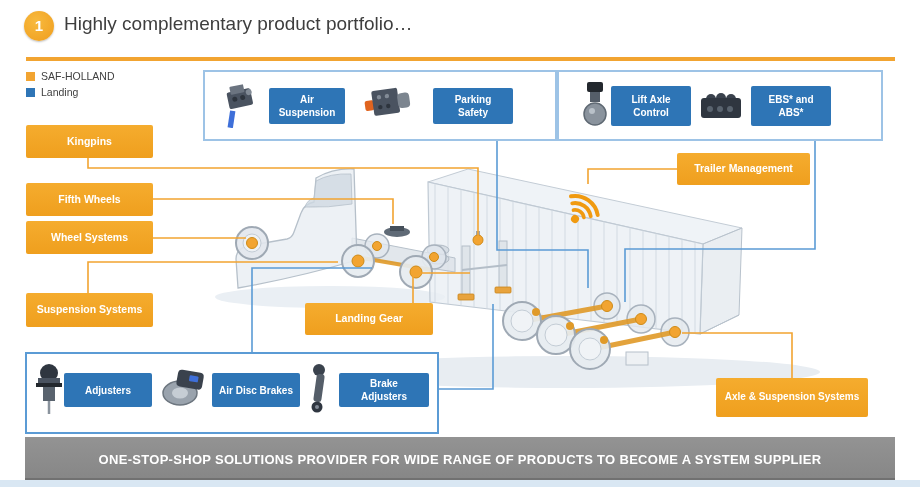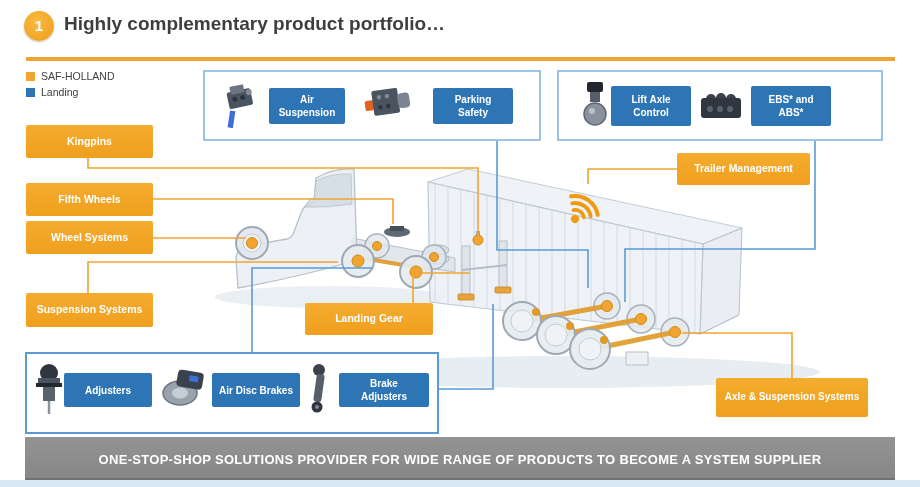--- a/index.html
+++ b/index.html
@@ -5,33 +5,33 @@
   html,body{margin:0;padding:0;background:#fff;}
   .slide{position:relative;width:920px;height:487px;background:#fff;overflow:hidden;
          font-family:"Liberation Sans",sans-serif;}
   .abs{position:absolute;}
 
   
   .step-badge{left:24px;top:11px;width:30px;height:30px;border-radius:50%;
     background:radial-gradient(circle at 40% 35%,#F8BA3E,#EF9D1E);color:#fff;
     font-size:15px;font-weight:bold;line-height:30px;text-align:center;
     box-shadow:0 1px 2px rgba(0,0,0,.25);z-index:5;}
-  .title{left:64px;top:13px;font-size:19px;font-weight:bold;color:#3E3E3E;z-index:5;}
+  .title{left:64px;top:13px;font-size:19px;font-weight:normal;color:#3E3E3E;z-index:5;}
   .rule{left:26px;top:57px;width:869px;height:4px;background:#F2A431;z-index:5;}
 
   
   .legend{left:26px;top:68px;z-index:5;text-align:center;}
   .legend-row{display:flex;align-items:center;height:16px;}
   .swatch{width:9px;height:9px;margin-right:6px;display:inline-block;}
   .legend-label{font-size:10.5px;color:#3F3F3F;}
 
   
   .panel{background:#fff;border:2px solid #9DC3E6;z-index:4;}
   .panel-strong{border-color:#5B9BD5;}
-  #panel-top-mid{left:203px;top:70px;width:334px;height:67px;}
+  #panel-top-mid{left:203px;top:70px;width:334px;height:67px;padding-left:16px;}
   #panel-top-right{left:557px;top:70px;width:322px;height:67px;}
   #panel-bottom{left:25px;top:352px;width:410px;height:78px;}
 
   .btn-blue{position:absolute;display:flex;align-items:center;justify-content:center;
     text-align:center;background:#2E75B6;color:#fff;font-weight:bold;font-size:10px;
     line-height:1.3;border-radius:2px;padding:0 6px;box-sizing:border-box;}
   .box-orange{position:absolute;display:flex;align-items:center;justify-content:center;
     text-align:center;background:linear-gradient(#F5AC2E,#EF9F1E);color:#fff;
     font-weight:bold;font-size:10.5px;line-height:1.25;border-radius:2px;z-index:4;padding:16px 4px;
     box-sizing:border-box;}

